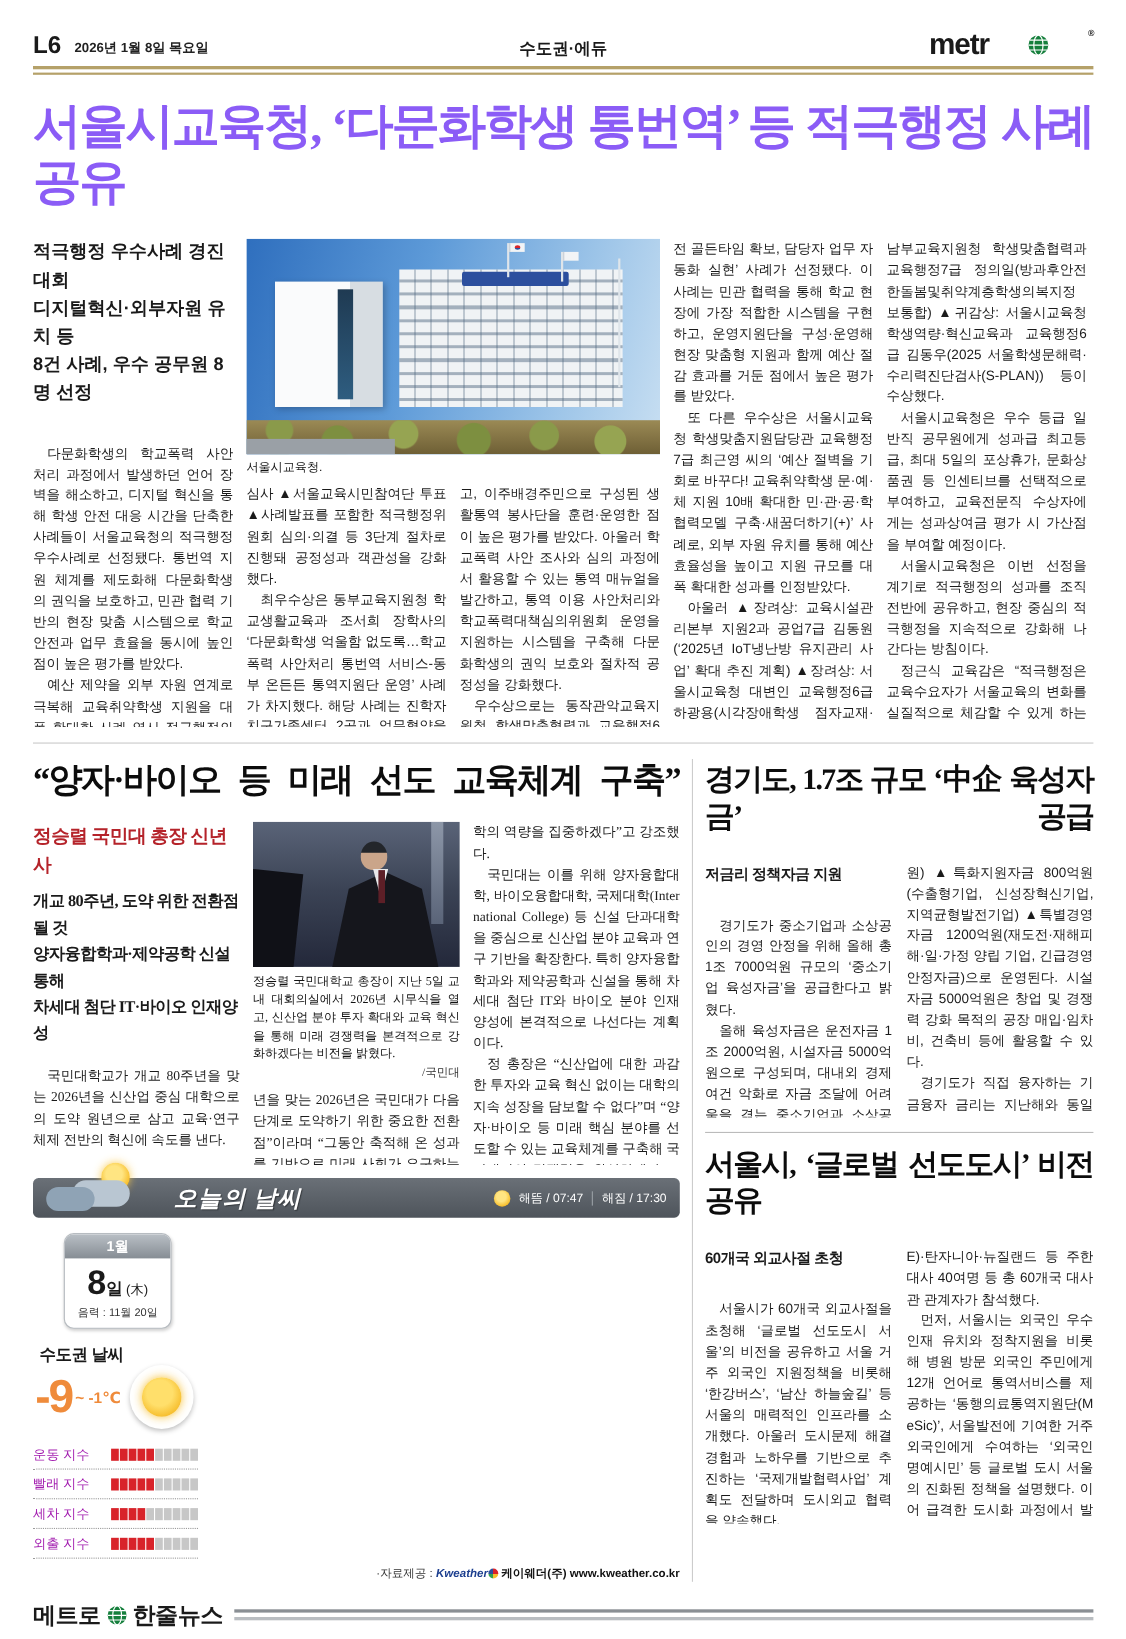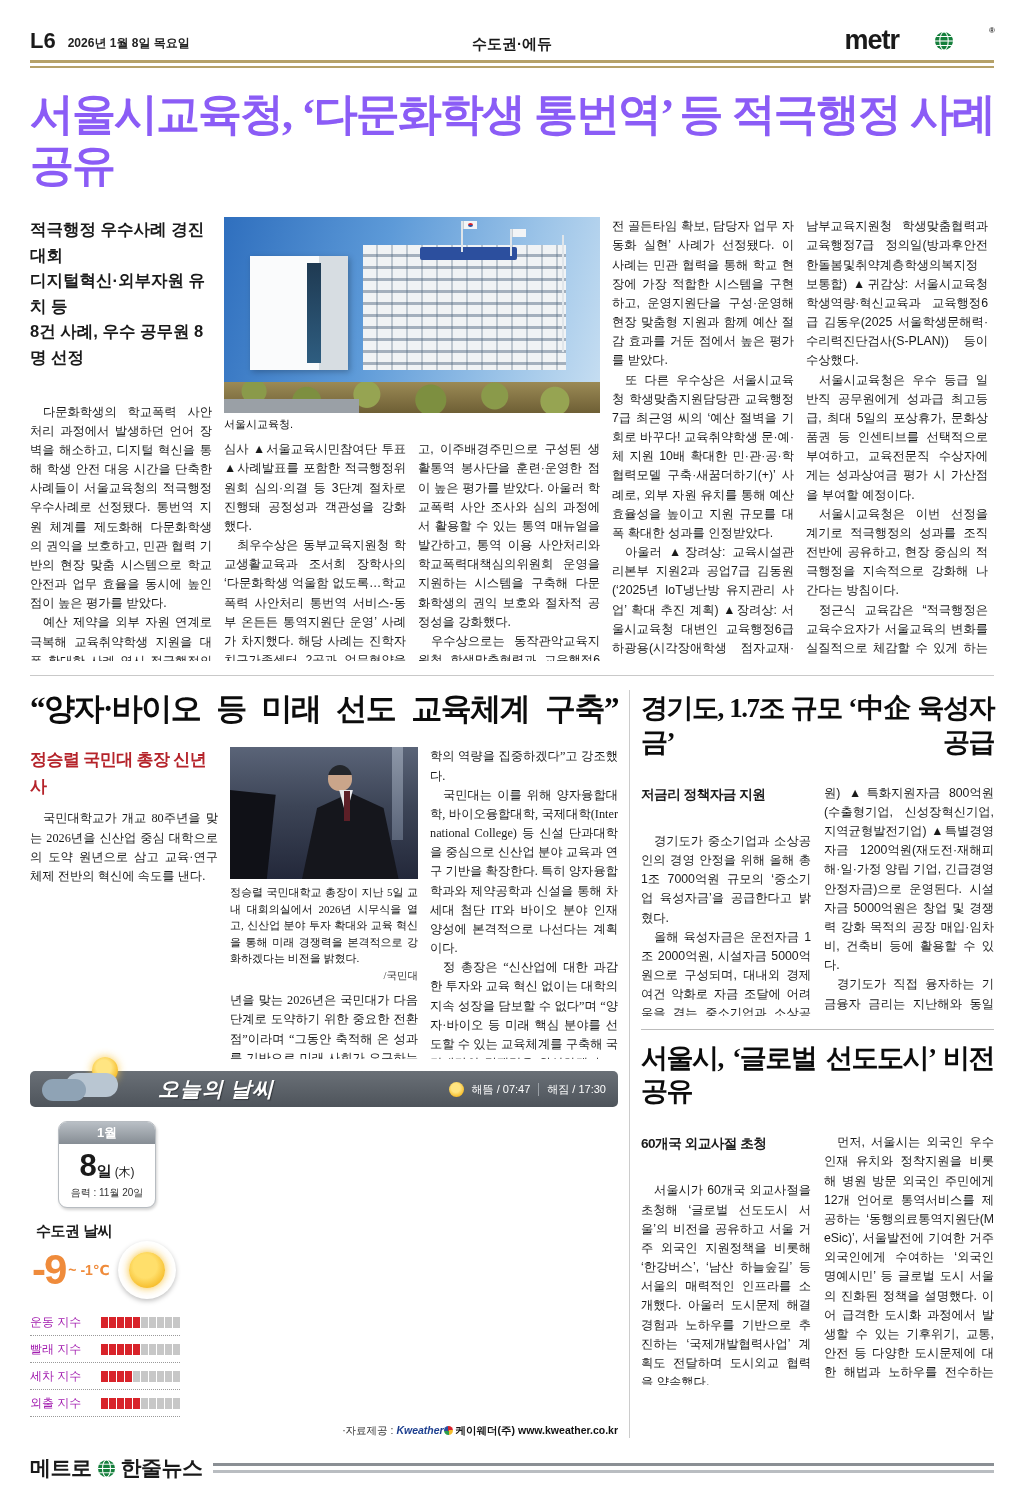--- a/index.html
+++ b/index.html
@@ -260,20 +260,25 @@
   <div class="sec-divider"></div>
 
   <div class="lower">
     <div class="lower-left">
 
       <section>
         <h2 class="headline2">“양자·바이오 등 미래 선도 교육체계 구축”</h2>
         <div class="a2-grid">
           <div class="ncol">
             <div class="kicker">정승렬 국민대 총장 신년사</div>
+            <div class="subhead2">
+                  <div>개교 80주년, 도약 위한 전환점 될 것</div>
+                  <div>양자융합학과·제약공학 신설 통해</div>
+                  <div>차세대 첨단 IT·바이오 인재양성</div>
+                </div>
             <div>
                   <p class="para">국민대학교가 개교 80주년을 맞는 2026년을 신산업 중심 대학으로의 도약 원년으로 삼고 교육·연구 체제 전반의 혁신에 속도를 낸다.</p>
                 </div>
           </div>
           <div class="ncol">
             <div class="photo2">
               <div class="p2-stripe"></div>
               <div class="p2-fig2"></div>
               <div class="p2-head"></div>
               <div class="p2-body"></div>
@@ -499,20 +504,21 @@
         <h2 class="headline3">서울시, ‘글로벌 선도도시’ 비전 공유</h2>
         <div class="a3-grid h2">
           <div class="ncol">
             <div class="subhead3">60개국 외교사절 초청</div>
             <div>
                   <p class="para">서울시가 60개국 외교사절을 초청해 ‘글로벌 선도도시 서울’의 비전을 공유하고 서울 거주 외국인 지원정책을 비롯해 ‘한강버스’, ‘남산 하늘숲길’ 등 서울의 매력적인 인프라를 소개했다. 아울러 도시문제 해결 경험과 노하우를 기반으로 추진하는 ‘국제개발협력사업’ 계획도 전달하며 도시외교 협력을 약속했다.</p>
                 </div>
           </div>
           <div class="ncol">
             <div>
+                  <p class="para cont">E)·탄자니아·뉴질랜드 등 주한 대사 40여명 등 총 60개국 대사관 관계자가 참석했다.</p>
                   <p class="para">먼저, 서울시는 외국인 우수 인재 유치와 정착지원을 비롯해 병원 방문 외국인 주민에게 12개 언어로 통역서비스를 제공하는 ‘동행의료통역지원단(MeSic)’, 서울발전에 기여한 거주 외국인에게 수여하는 ‘외국인 명예시민’ 등 글로벌 도시 서울의 진화된 정책을 설명했다. 이어 급격한 도시화 과정에서 발생할 수 있는 기후위기, 교통, 안전 등 다양한 도시문제에 대한 해법과 노하우를 전수하는 ‘국제개발협력사업’ 사례와 향후 계획도 공유했다.</p>
                 </div>
 
           </div>
         </div>
       </section>
     </div>
   </div>
 
   <footer class="oneline">

